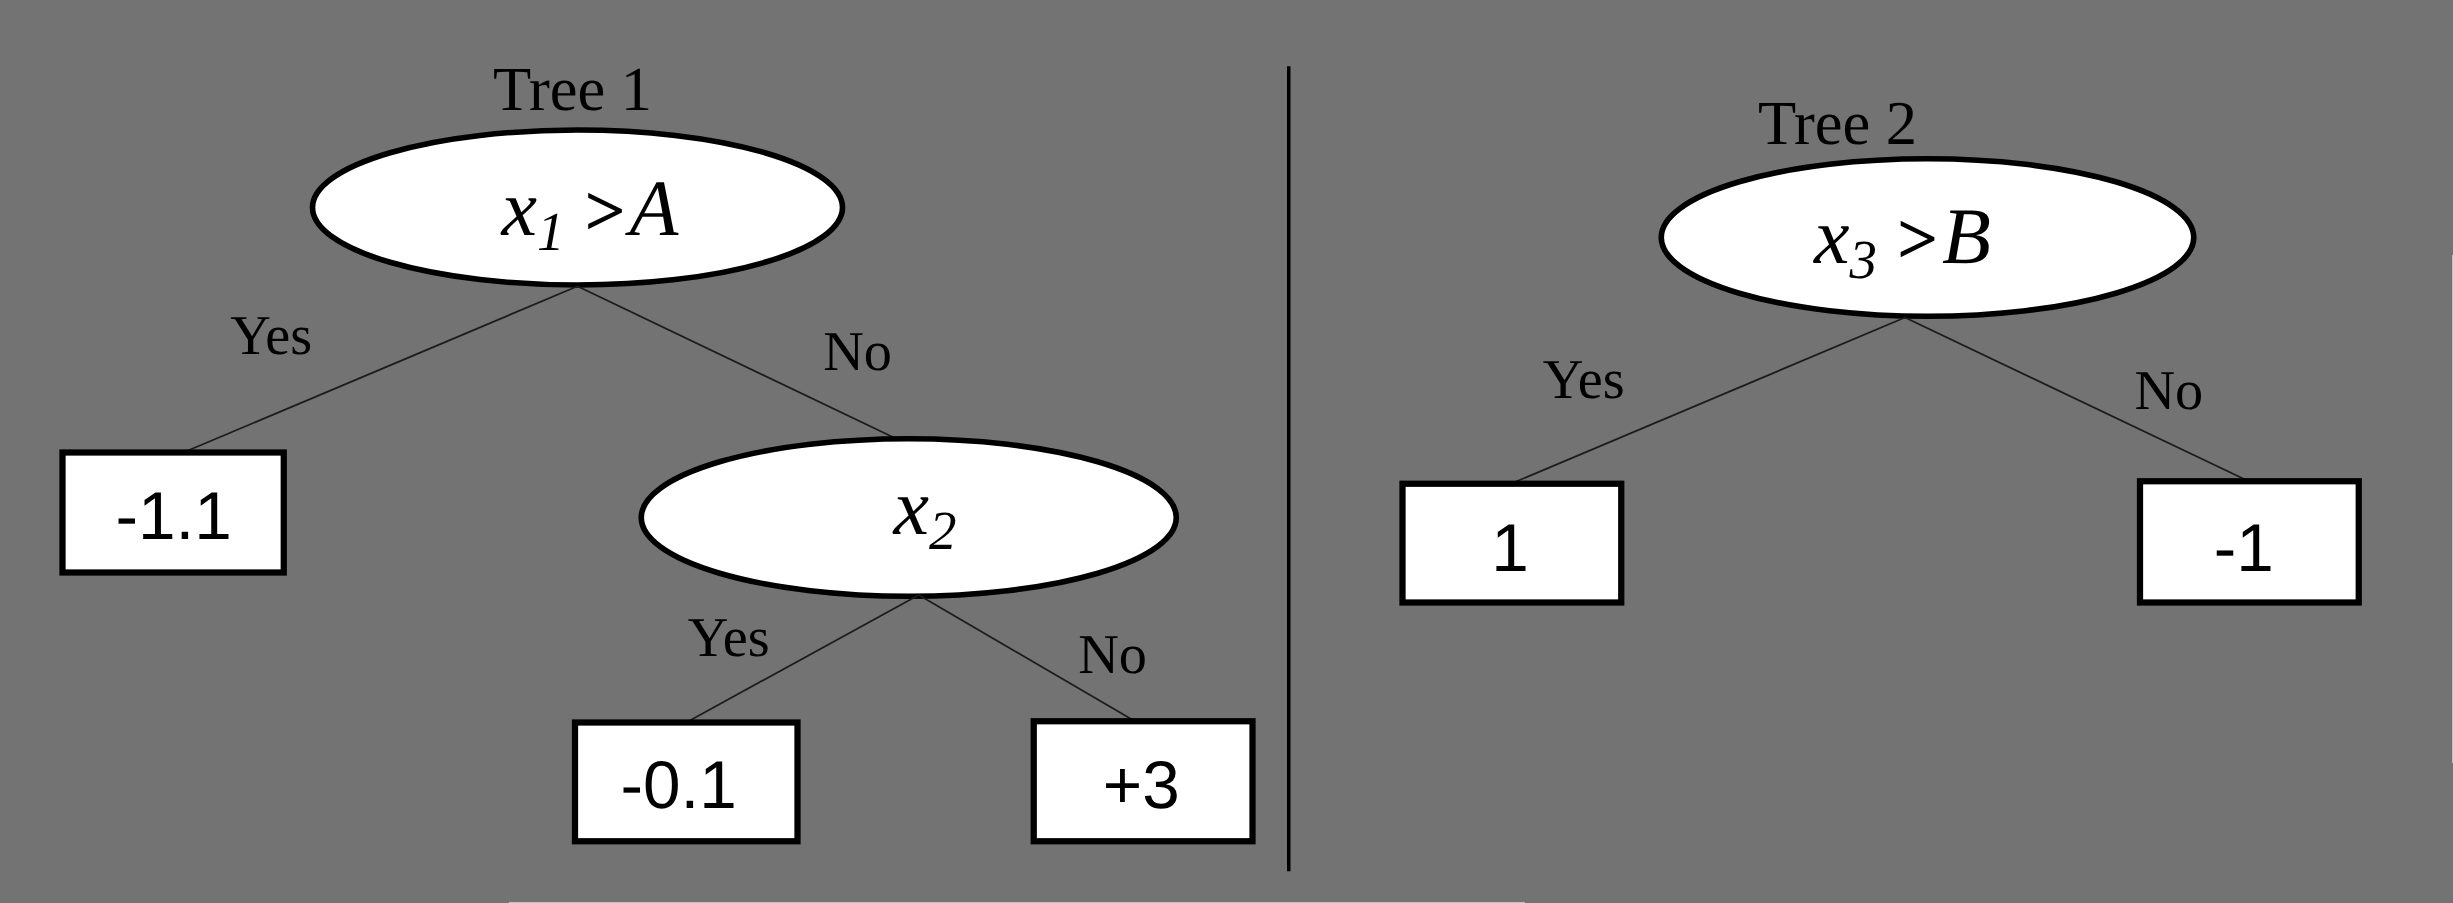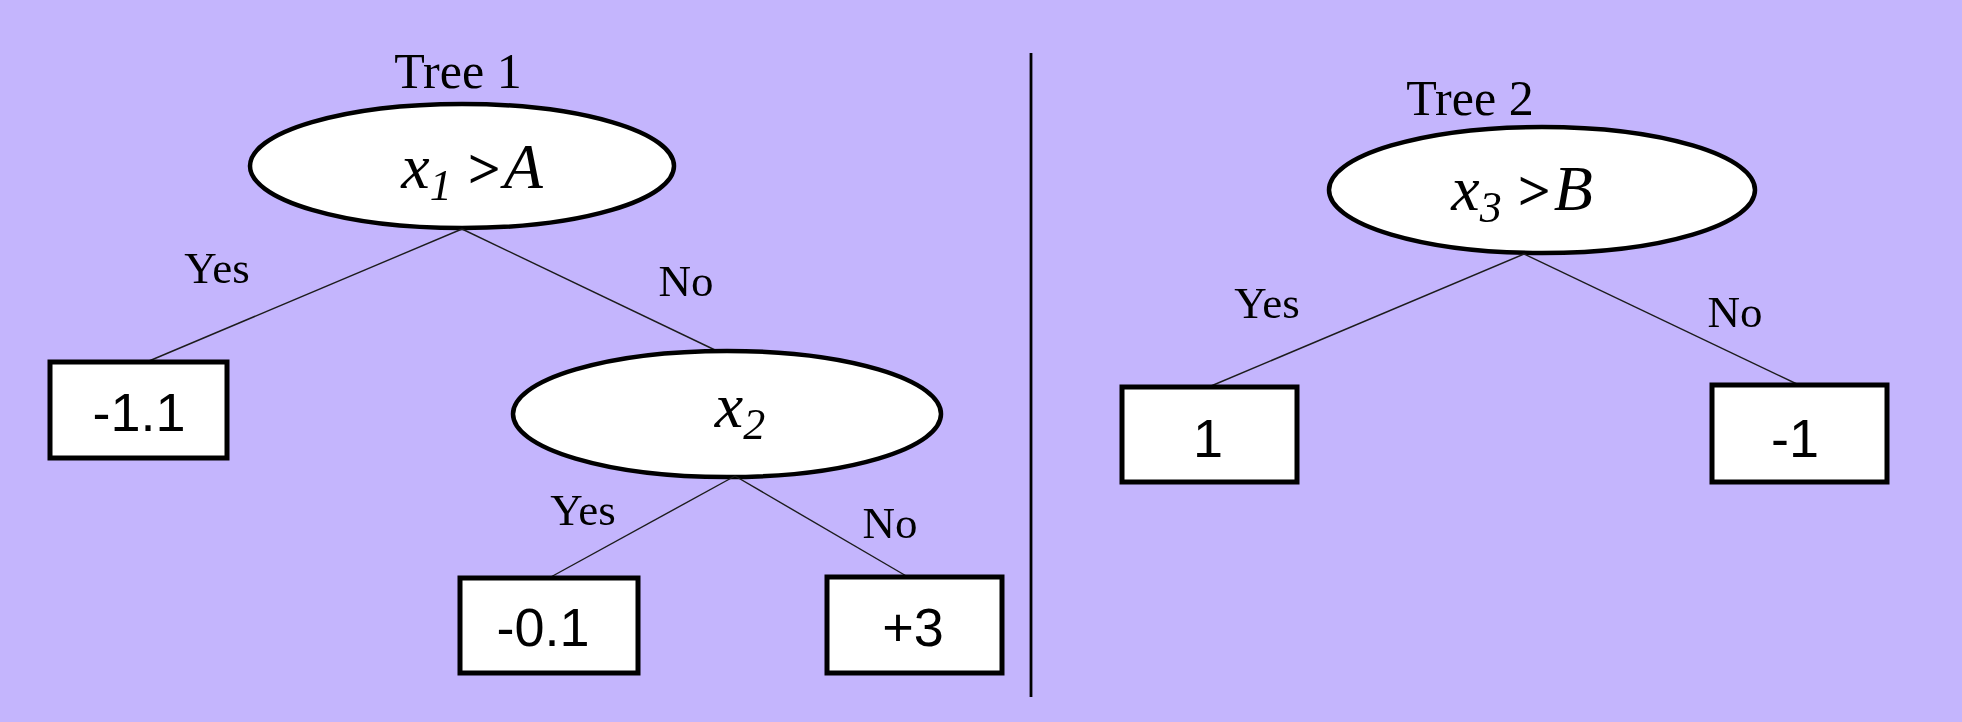--- a/index.html
+++ b/index.html
@@ -4,21 +4,21 @@
 <style>
   html, body {
     margin: 0;
     padding: 0;
     background: #ffffff;
   }
   .page {
     position: relative;
     width: 1962px;
     height: 722px;
-    background: #c4b5fd;
+    background: #737373;
     overflow: hidden;
   }
   svg { display: block; }
 
   .title-text {
     font-family: "Liberation Serif", serif;
     font-size: 50px;
     fill: #000000;
   }
   .branch-label {

